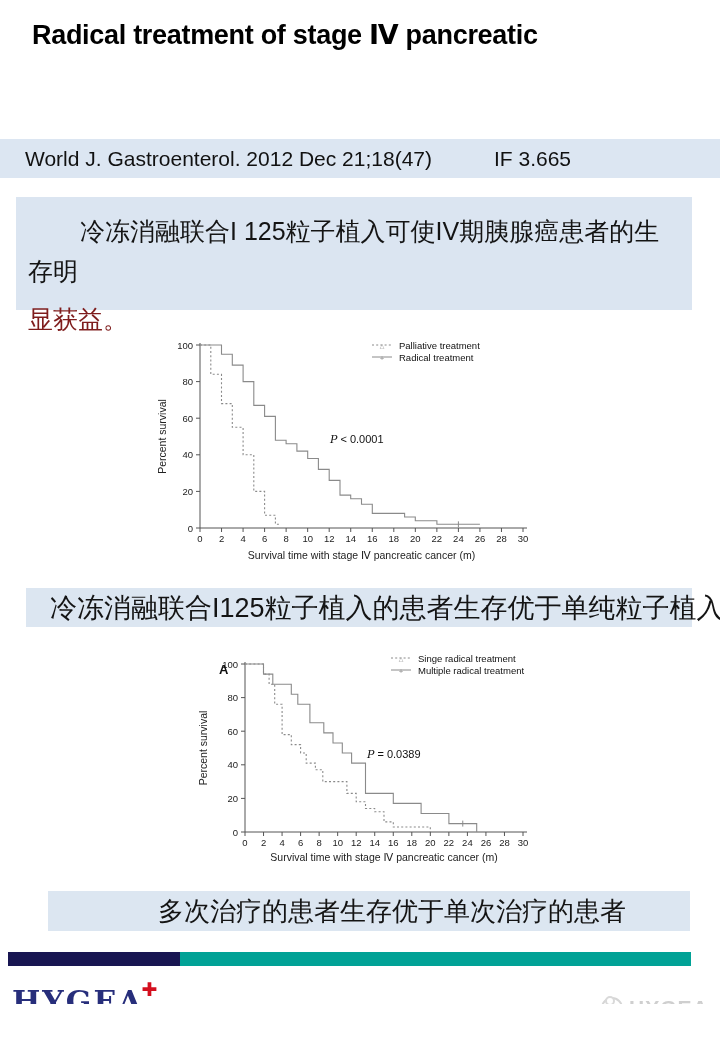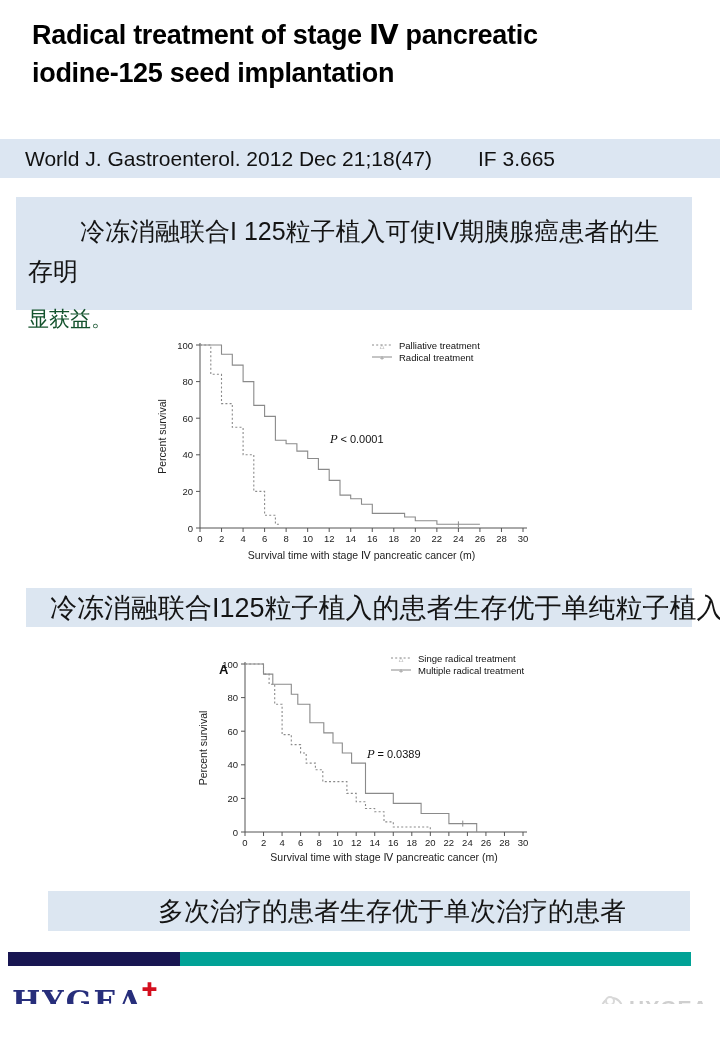--- a/index.html
+++ b/index.html
@@ -6,25 +6,25 @@
   .slide{position:relative;width:720px;height:1004px;background:#ffffff;overflow:hidden;
          font-family:"Liberation Sans","DejaVu Sans",sans-serif;}
 
   .title{position:absolute;left:32px;top:16px;width:632px;
          font-size:27px;font-weight:700;color:#000;line-height:38px;letter-spacing:-0.3px;}
   .title .t-line{white-space:nowrap;}
 
   .journal-band{position:absolute;left:0;top:139px;width:720px;height:39px;
                 background:#dce6f2;display:flex;align-items:center;}
   .journal-band .cite{margin-left:25px;font-size:21px;color:#111;}
-  .journal-band .if{margin-left:46px;font-size:21px;color:#111;}
+  .journal-band .if{margin-left:62px;font-size:21px;color:#111;}
 
   .hl-box{position:absolute;left:16px;top:197px;width:676px;height:113px;background:#dbe5f1;}
   .hl-box .l1{margin:14px 10px 4px 12px;text-indent:52px;font-size:25px;color:#141414;line-height:40px;}
-  .hl-box .l2{margin:8px 10px 0 12px;font-size:21px;color:#14532d;line-height:40px;}
+  .hl-box .l2{margin:8px 10px 0 12px;font-size:25px;color:#7f1d1d;line-height:40px;}
 
   .chart-wrap1{position:absolute;left:150px;top:331px;width:420px;height:248px;}
   .chart-wrap2{position:absolute;left:195px;top:646px;width:420px;height:248px;}
   svg{display:block;}
 
   .mid-band{position:absolute;left:26px;top:588px;width:666px;height:39px;background:#dce6f1;
             display:flex;align-items:center;}
   .mid-band span{margin-left:24px;font-size:27px;color:#141414;white-space:nowrap;}
 
   .bottom-band{position:absolute;left:48px;top:891px;width:642px;height:40px;background:#dce6f1;
@@ -46,21 +46,20 @@
                         border:2px solid #d9d9d9;border-radius:50%;background:#fff;}
   .watermark .wm-text{font-size:21px;font-weight:700;color:#cfcfcf;letter-spacing:1px;}
 </style>
 </head>
 <body>
 
 <div class="slide">
 
   <div class="title">
     <div class="t-line">Radical treatment of stage Ⅳ pancreatic</div>
-    <div class="t-line">iodine-125 seed implantation</div>
   </div>
 
   <div class="journal-band">
     <span class="cite">World J. Gastroenterol. 2012 Dec 21;18(47)</span>
     <span class="if">IF 3.665</span>
   </div>
 
   <div class="hl-box">
     <div class="l1">冷冻消融联合I 125粒子植入可使IV期胰腺癌患者的生存明</div>
     <div class="l2">显获益。</div>

